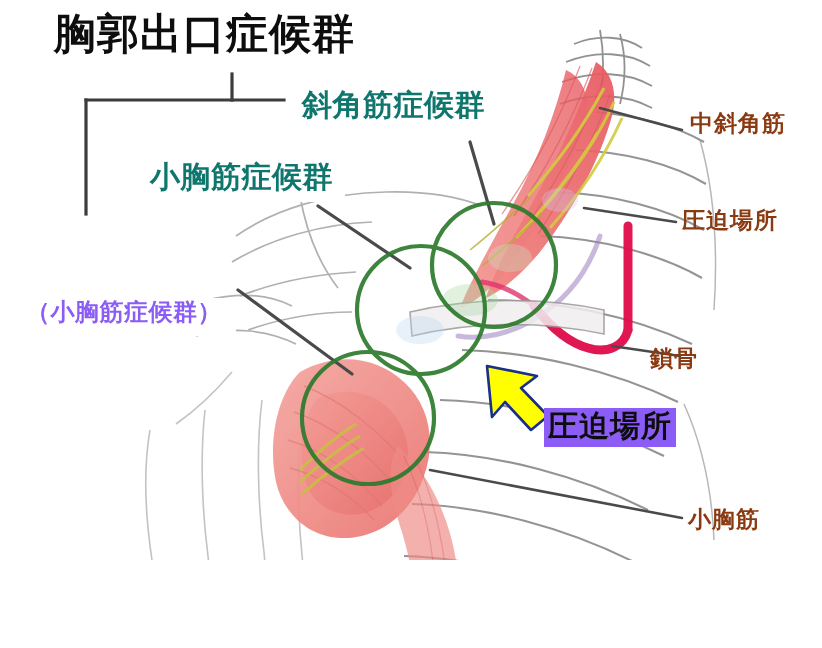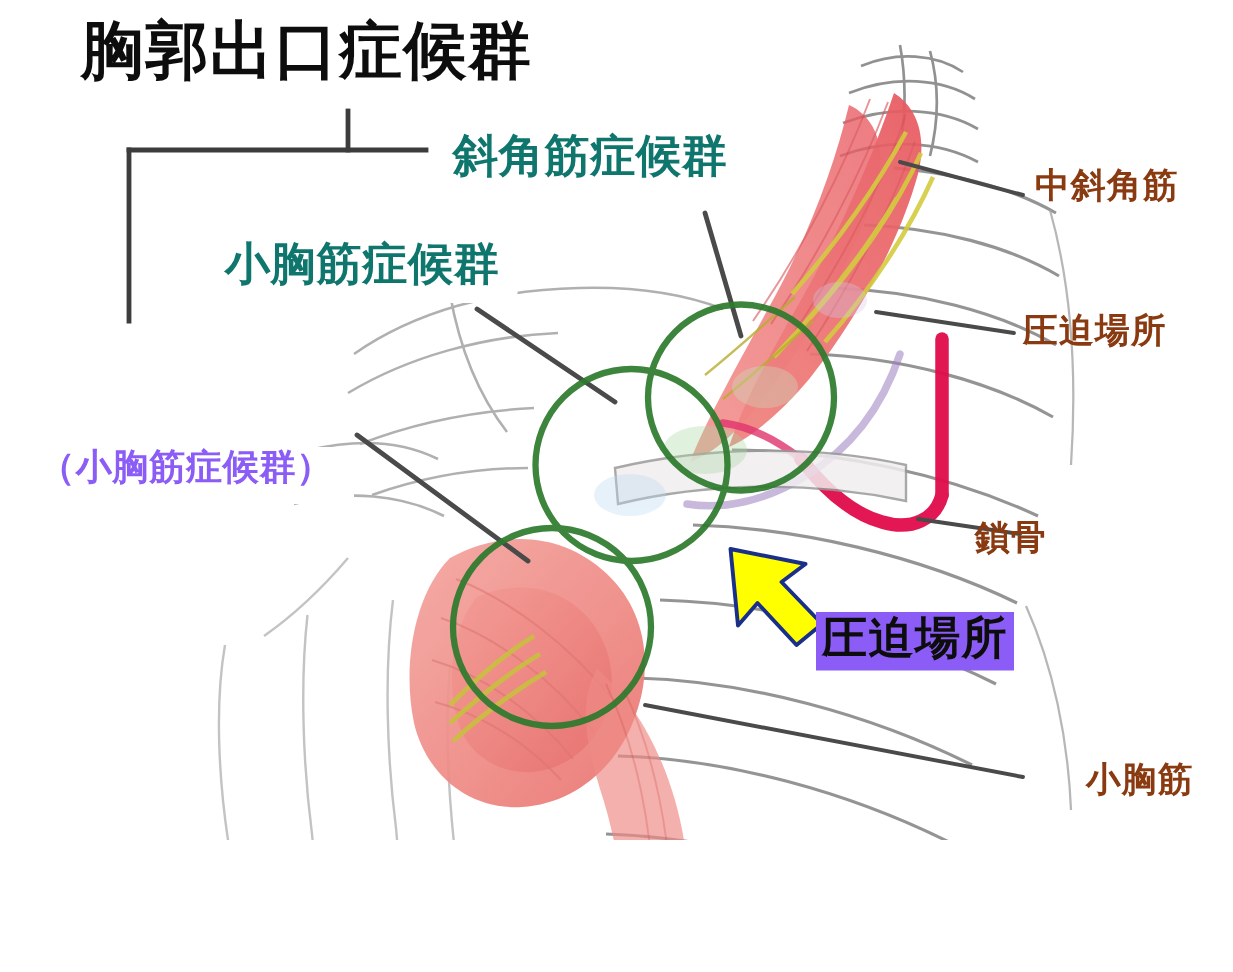--- a/index.html
+++ b/index.html
@@ -71,21 +71,21 @@
 
   
   #plate-scalene   { left: 296px; top: 86px;  padding: 4px 10px 8px 6px; }
   #plate-costoclav { left: 142px; top: 158px; padding: 4px 12px 10px 8px; }
   #plate-hyperabd  { left: 8px;   top: 238px; padding: 4px 14px 4px 10px; }
   #plate-pecminor  { left: 8px;   top: 298px; padding: 2px 14px 12px 18px; }
 
   #lbl-midscalene { left: 690px; top: 108px; }
   #lbl-antscalene { left: 682px; top: 205px; }
   #lbl-clavicle   { left: 650px; top: 343px; }
-  #lbl-pecminor   { left: 724px; top: 504px; }
+  #lbl-pecminor   { left: 688px; top: 504px; }
 
   
   #lbl-compress {
     position: absolute;
     left: 544px;
     top: 408px;
     background: #8b5cf6;
     color: #0d0d0d;
     font-size: 30px;
     font-weight: 700;

